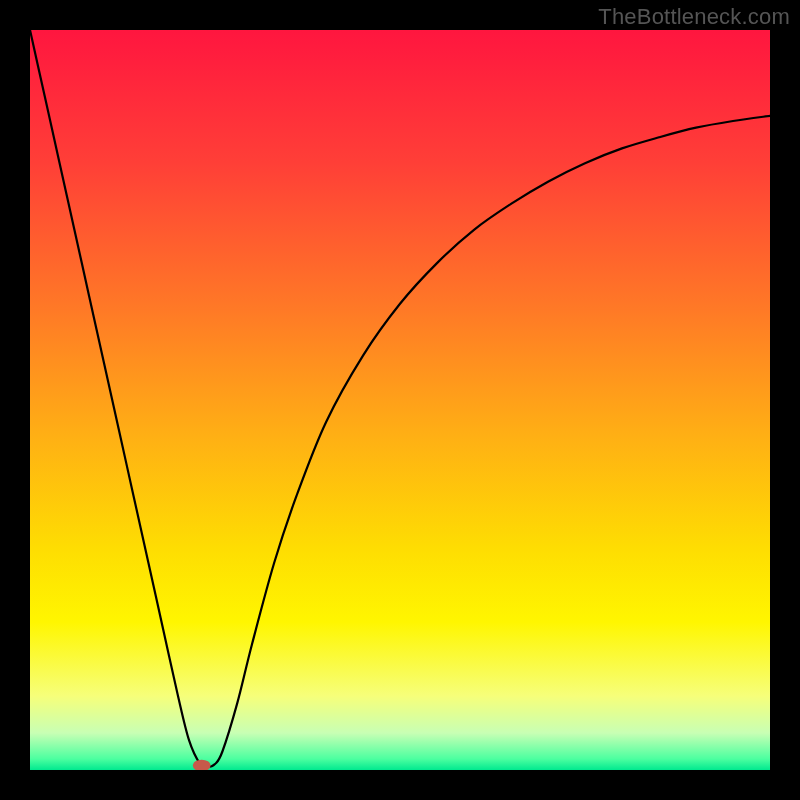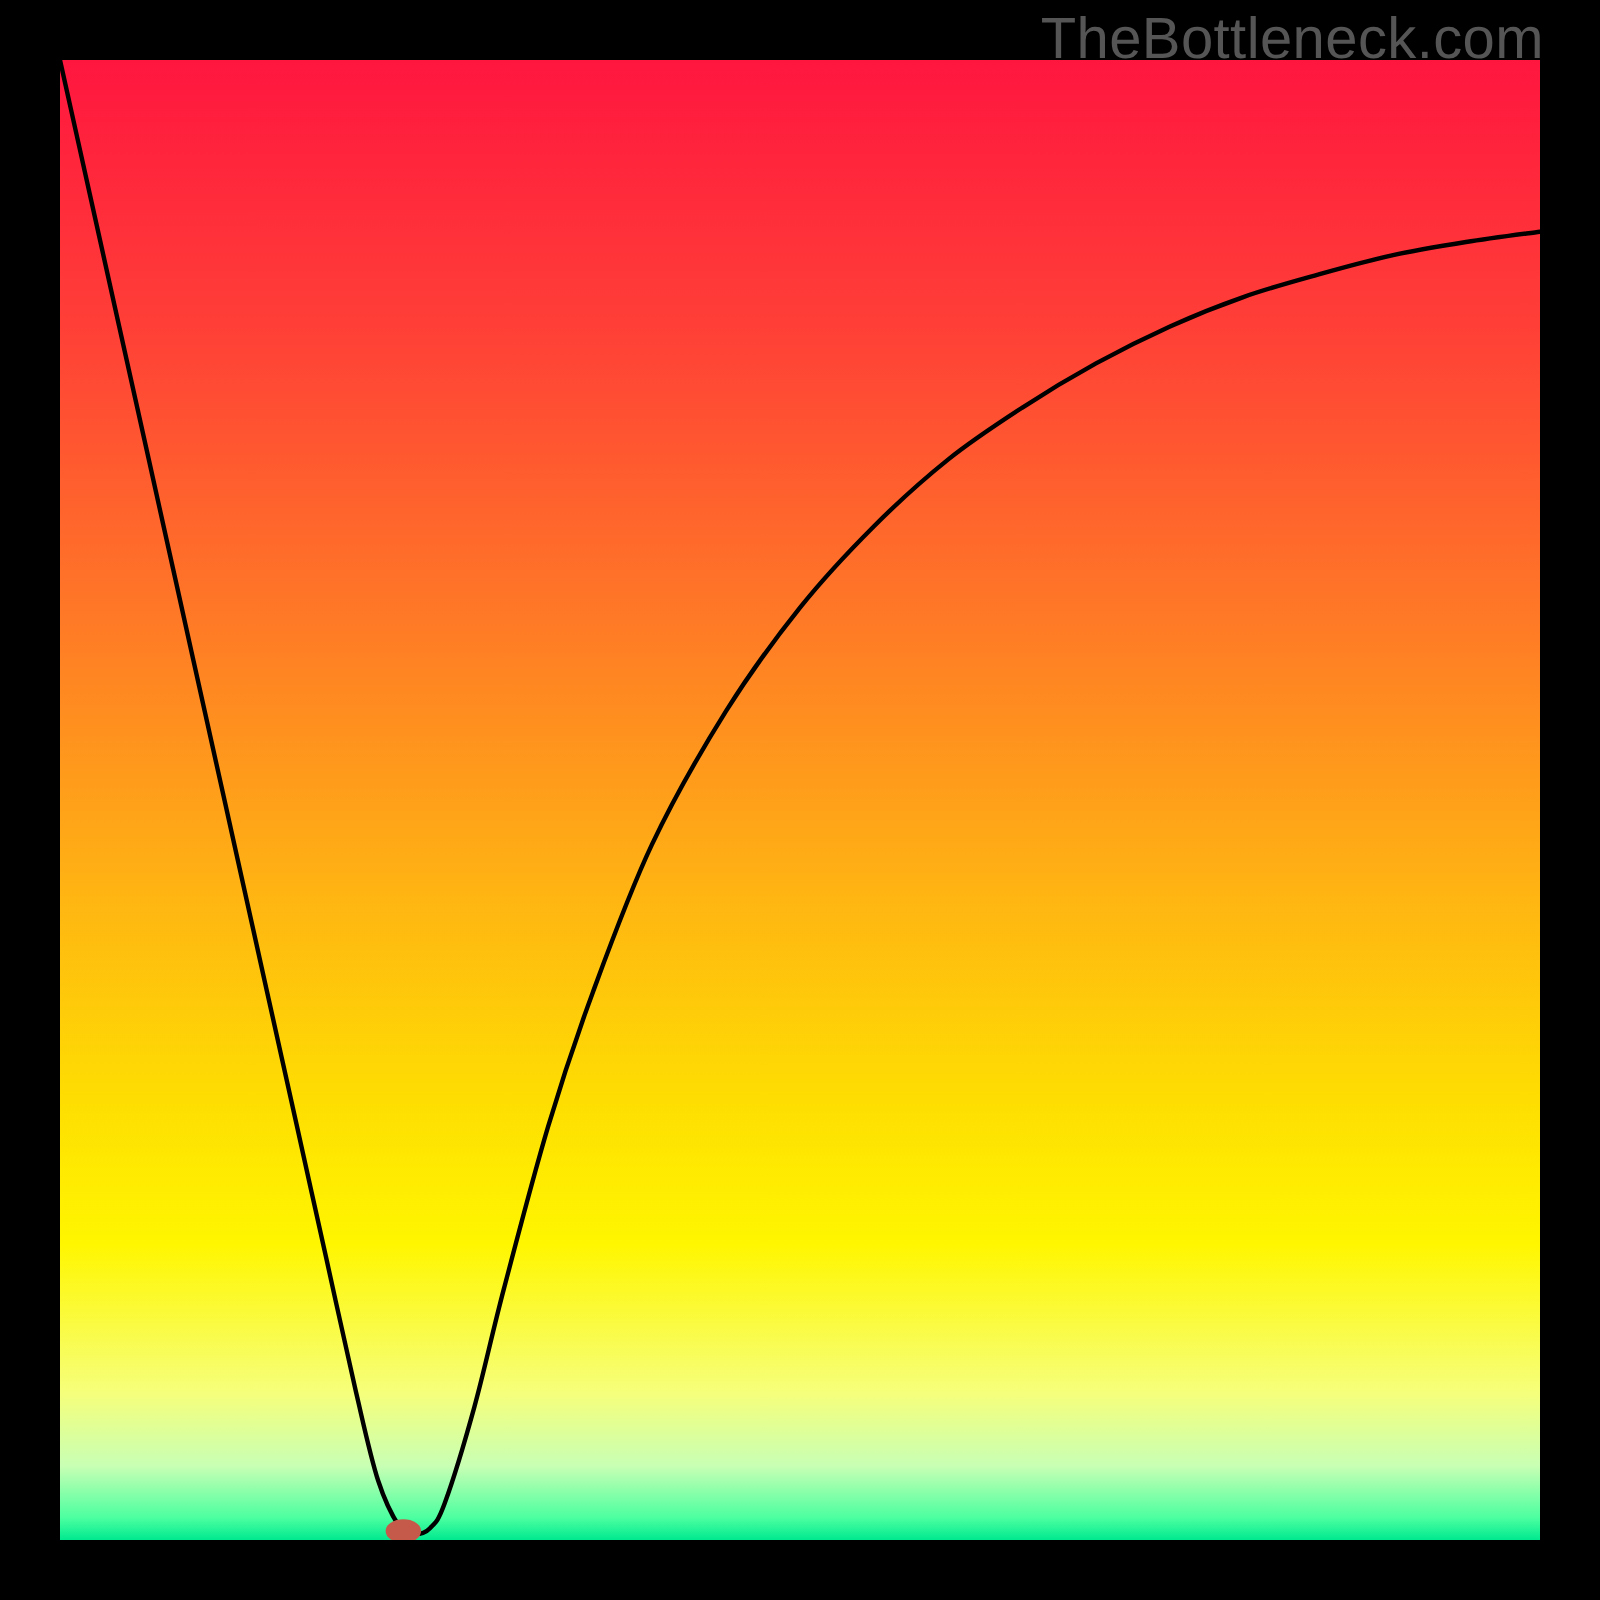--- a/index.html
+++ b/index.html
@@ -21,23 +21,23 @@
     position: absolute;
     left: 30px;
     top: 30px;
     width: 740px;
     height: 740px;
     overflow: hidden;
   }
   .watermark {
     position: absolute;
     top: 4px;
-    right: 28px;
+    right: 10px;
     color: #555;
-    font-size: 29px;
+    font-size: 22px;
     font-weight: 500;
     z-index: 5;
     letter-spacing: 0.2px;
     text-align: center;
   }
   svg {
     display: block;
   }
 </style>
 </head>

